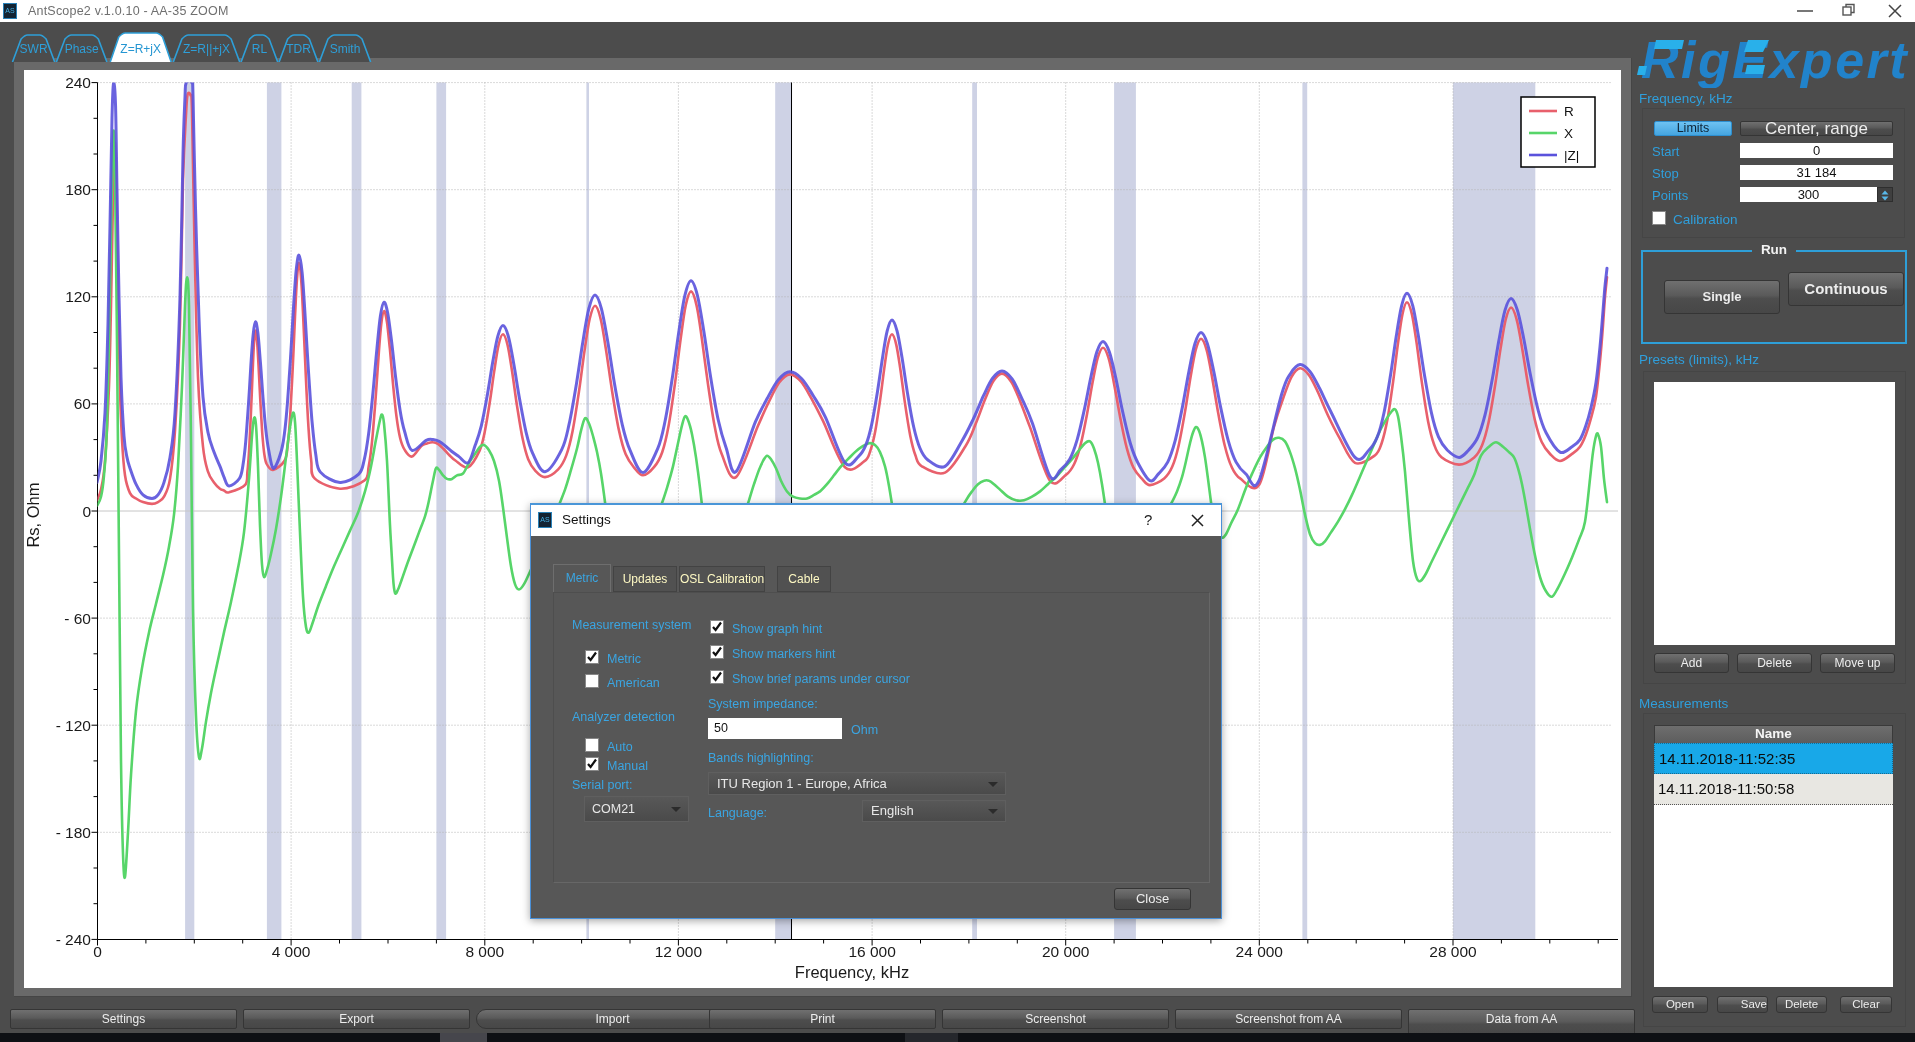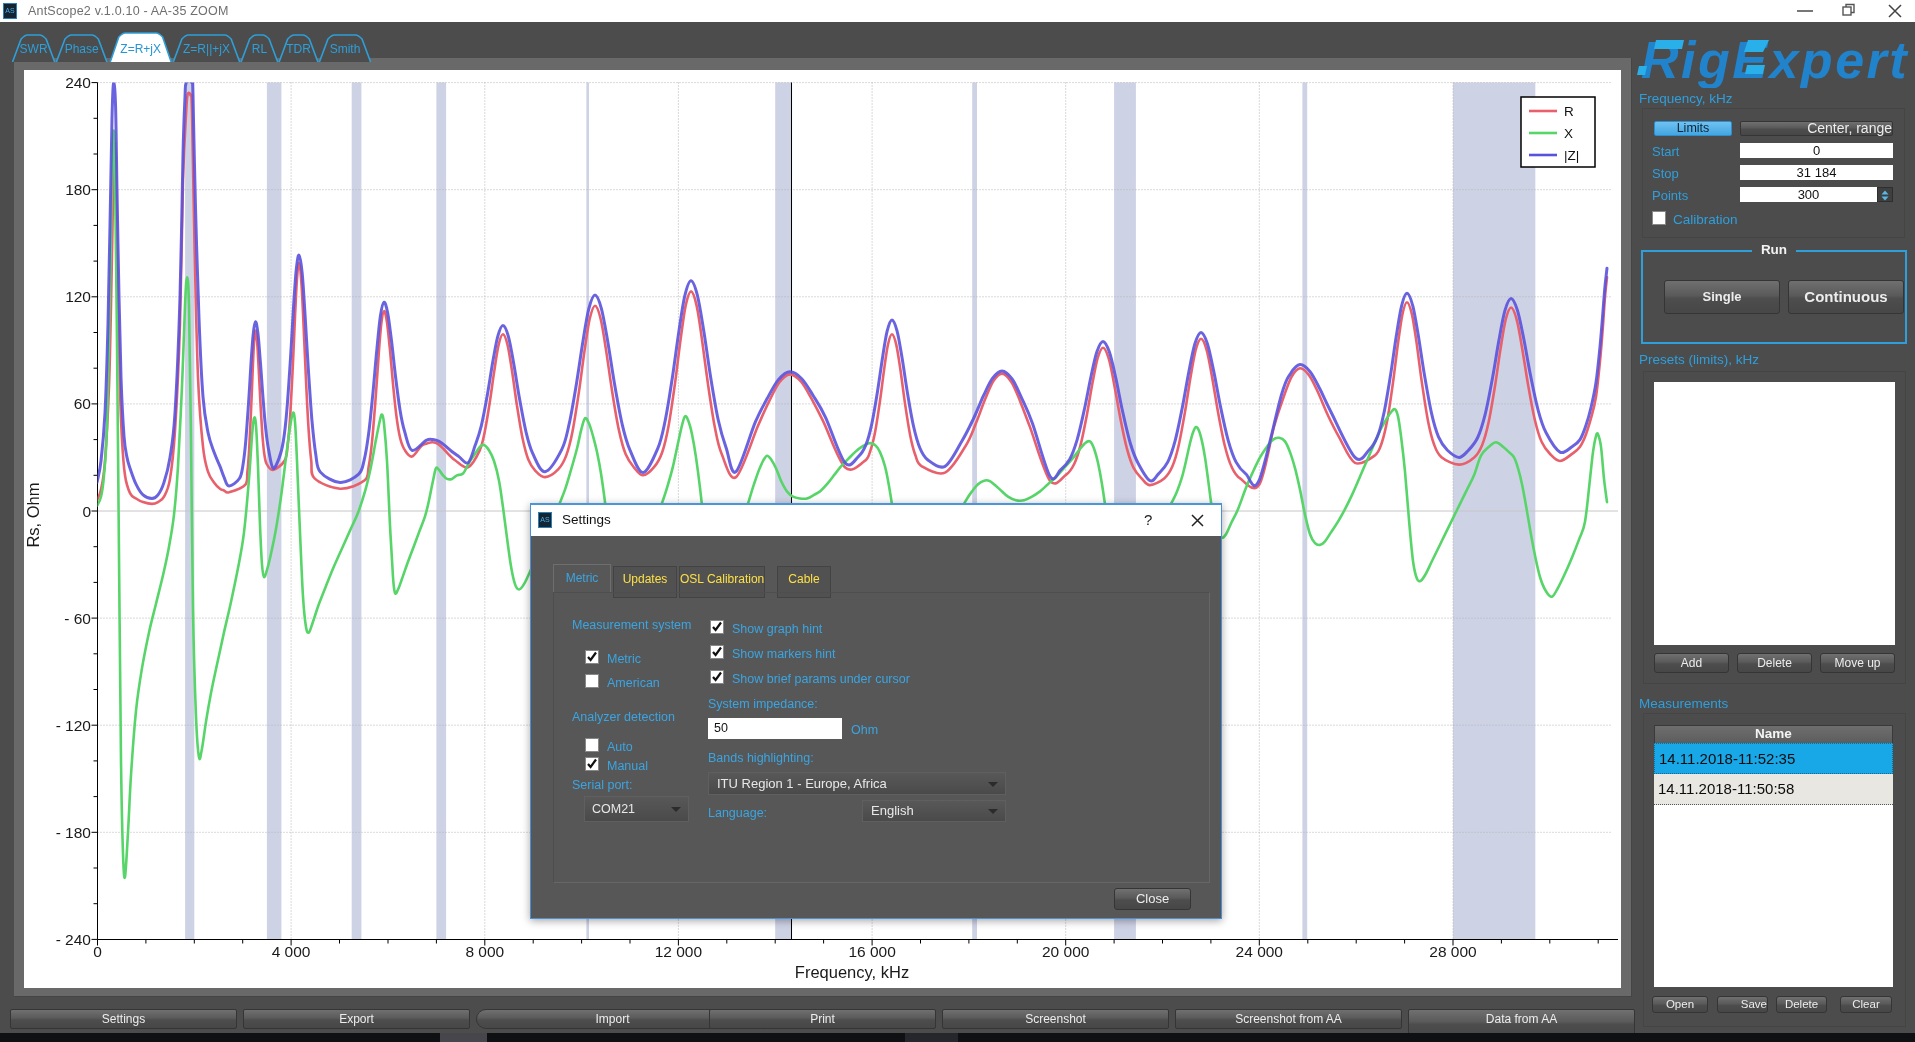--- a/index.html
+++ b/index.html
@@ -17,21 +17,21 @@
 .btn{position:absolute;background:linear-gradient(#707070,#5a5a5a 45%,#4d4d4d 55%,#474747);border:1px solid #353535;border-radius:3px;color:#ededed;text-align:center;}
 .blab{color:#2f9fdc;position:absolute;}
 .winp{background:#fff;color:#111;position:absolute;font-size:13px;text-align:center;}
 .cb{position:absolute;width:14px;height:14px;background:#fff;border:1px solid #888;}
 .cb svg{position:absolute;left:0px;top:0px;}
 .dd{position:absolute;background:linear-gradient(#585858,#4a4a4a);border:1px solid #5f5f5f;color:#e8e8e8;}
 .dd .ar{position:absolute;right:7px;top:50%;margin-top:-2px;width:0;height:0;border-left:5px solid transparent;border-right:5px solid transparent;border-top:5px solid #2b2b2b;}
 .panel{position:absolute;border:1px solid #454545;}
 #dlg{position:absolute;left:530px;top:503px;width:692px;height:416px;background:#575757;border:1px solid #4a90d8;border-top:2px solid #4a96d8;box-shadow:0 2px 8px rgba(0,0,0,0.35);}
 #dlgtitle{position:absolute;left:0;top:0;width:690px;height:31px;background:#fff;}
-.dtab{position:absolute;top:61px;height:32px;background:#515151;border:1px solid #434343;color:#fde047;font-size:12px;text-align:center;line-height:24px;white-space:nowrap;}
+.dtab{position:absolute;top:61px;height:26px;background:#515151;border:1px solid #434343;color:#fef9c3;font-size:12px;text-align:center;line-height:24px;white-space:nowrap;}
 .dtabsel{position:absolute;top:59px;height:28px;background:#575757;border:1px solid #6e6e6e;border-bottom:none;color:#3aa5e2;font-size:12px;text-align:center;line-height:26px;z-index:3;white-space:nowrap;}
 #dpanel{position:absolute;left:22px;top:87px;width:657px;height:291px;border:1px solid #4e4e4e;border-bottom-color:#676767;border-right-color:#676767;}
 .dlab{position:absolute;color:#3aa5e2;font-size:12.5px;}
 </style></head><body>
 <div id="win">
     <div id="frame"></div>
     <div id="white"></div>
     <svg id="chart" width="1915" height="1042" viewBox="0 0 1915 1042">
       <defs>
         <clipPath id="pc">
@@ -184,37 +184,37 @@
     <svg id="logo" width="280" height="60" viewBox="0 0 280 60">
       <text x="6" y="50" font-family="Liberation Sans, sans-serif" font-size="52" font-weight="bold" font-style="italic" fill="#2183cb" letter-spacing="2.5">RigExpert</text>
       <polygon points="21,12 49,12 47,21 19,21" fill="#29b0ea"></polygon>
       <polygon points="4,38 12,38 10,47 2,47" fill="#29b0ea"></polygon>
       <polygon points="113,12 134,12 128,24 109,24" fill="#29b0ea"></polygon>
       <polygon points="112,37 130,37 128,46 110,46" fill="#29b0ea"></polygon>
     </svg>
     <div class="blab" style="left:1639px;top:91px;font-size:13.5px;">Frequency, kHz</div>
     <div class="panel" style="left:1642px;top:108px;width:263px;height:130px;"></div>
     <div class="abs" style="left:1654px;top:121px;width:78px;height:15px;background:linear-gradient(#6ec2f2,#45a5e0);border:1px solid #2d8fd0;border-radius:2px;color:#0d2335;font-size:12.5px;text-align:center;line-height:13px;">Limits</div>
-    <div class="btn" style="left:1740px;top:121px;width:153px;height:15px;font-size:14px;line-height:13px;border-radius:2px;text-align:right;">Center, range</div>
+    <div class="btn" style="left:1740px;top:121px;width:153px;height:15px;font-size:17px;line-height:13px;border-radius:2px;">Center, range</div>
     <div class="blab" style="left:1652px;top:144px;font-size:13px;">Start</div>
     <div class="winp" style="left:1740px;top:143px;width:153px;height:15px;line-height:15px;">0</div>
     <div class="blab" style="left:1652px;top:166px;font-size:13px;">Stop</div>
     <div class="winp" style="left:1740px;top:165px;width:153px;height:15px;line-height:15px;">31 184</div>
     <div class="blab" style="left:1652px;top:188px;font-size:13px;">Points</div>
     <div class="winp" style="left:1740px;top:187px;width:137px;height:15px;line-height:15px;">300</div>
     <div class="abs" style="left:1877px;top:187px;width:16px;height:15px;background:#3f3f3f;border:1px solid #2e2e2e;"><svg width="14" height="13" viewBox="0 0 14 13">
         <path d="M7 1.5 L10.5 5.5 L3.5 5.5 Z" fill="#58b7e8"></path>
         <path d="M7 11.5 L10.5 7.5 L3.5 7.5 Z" fill="#58b7e8"></path>
       </svg></div>
     <div class="cb" style="left:1652px;top:211px;width:14px;height:14px;"></div>
     <div class="blab" style="left:1673px;top:212px;font-size:13.5px;">Calibration</div>
     <div class="abs" style="left:1641px;top:250px;width:266px;height:94px;border:2px solid #2e9fd8;"></div>
     <div class="abs" style="left:1752px;top:242px;width:44px;background:#4c4c4c;color:#f2f2f2;font-size:13.5px;font-weight:bold;text-align:center;">Run</div>
     <div class="btn" style="left:1664px;top:280px;width:116px;height:34px;font-size:13px;font-weight:bold;line-height:32px;">Single</div>
-    <div class="btn" style="left:1788px;top:280px;width:116px;height:34px;font-size:15px;font-weight:bold;line-height:32px;text-align:center;">Continuous</div>
+    <div class="btn" style="left:1788px;top:272px;width:116px;height:34px;font-size:15px;font-weight:bold;line-height:32px;text-align:center;">Continuous</div>
     <div class="blab" style="left:1639px;top:352px;font-size:13.5px;">Presets (limits), kHz</div>
     <div class="panel" style="left:1643px;top:371px;width:263px;height:313px;"></div>
     <div class="abs" style="left:1654px;top:382px;width:241px;height:263px;background:#fff;"></div>
     <div class="btn" style="left:1654px;top:653px;width:75px;height:20px;font-size:12px;line-height:18px;">Add</div>
     <div class="btn" style="left:1737px;top:653px;width:75px;height:20px;font-size:12px;line-height:18px;">Delete</div>
     <div class="btn" style="left:1820px;top:653px;width:75px;height:20px;font-size:12px;line-height:18px;">Move up</div>
     <div class="blab" style="left:1639px;top:696px;font-size:13.5px;">Measurements</div>
     <div class="panel" style="left:1643px;top:713px;width:263px;height:314px;"></div>
     <div class="abs" style="left:1654px;top:725px;width:239px;height:26px;background:linear-gradient(#6e6e6e,#565656);border:1px solid #3a3a3a;color:#f5f5f5;font-weight:bold;font-size:13.5px;text-align:center;line-height:16px;">Name</div>
     <div class="abs" style="left:1654px;top:743px;width:239px;height:31px;background:#18a8e8;border:1px dotted #156a92;color:#0c0c0c;font-size:15px;line-height:30px;padding-left:4px;">14.11.2018-11:52:35</div>

